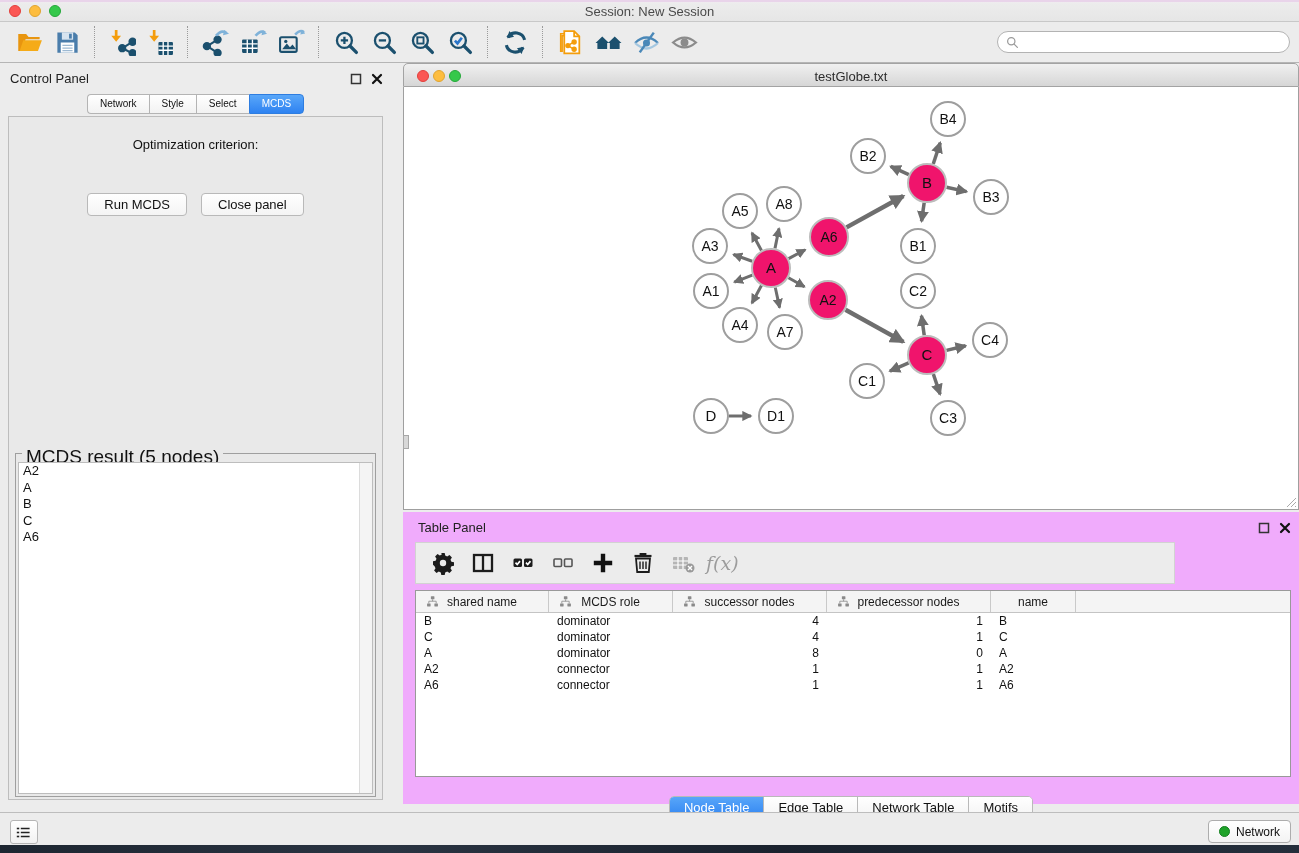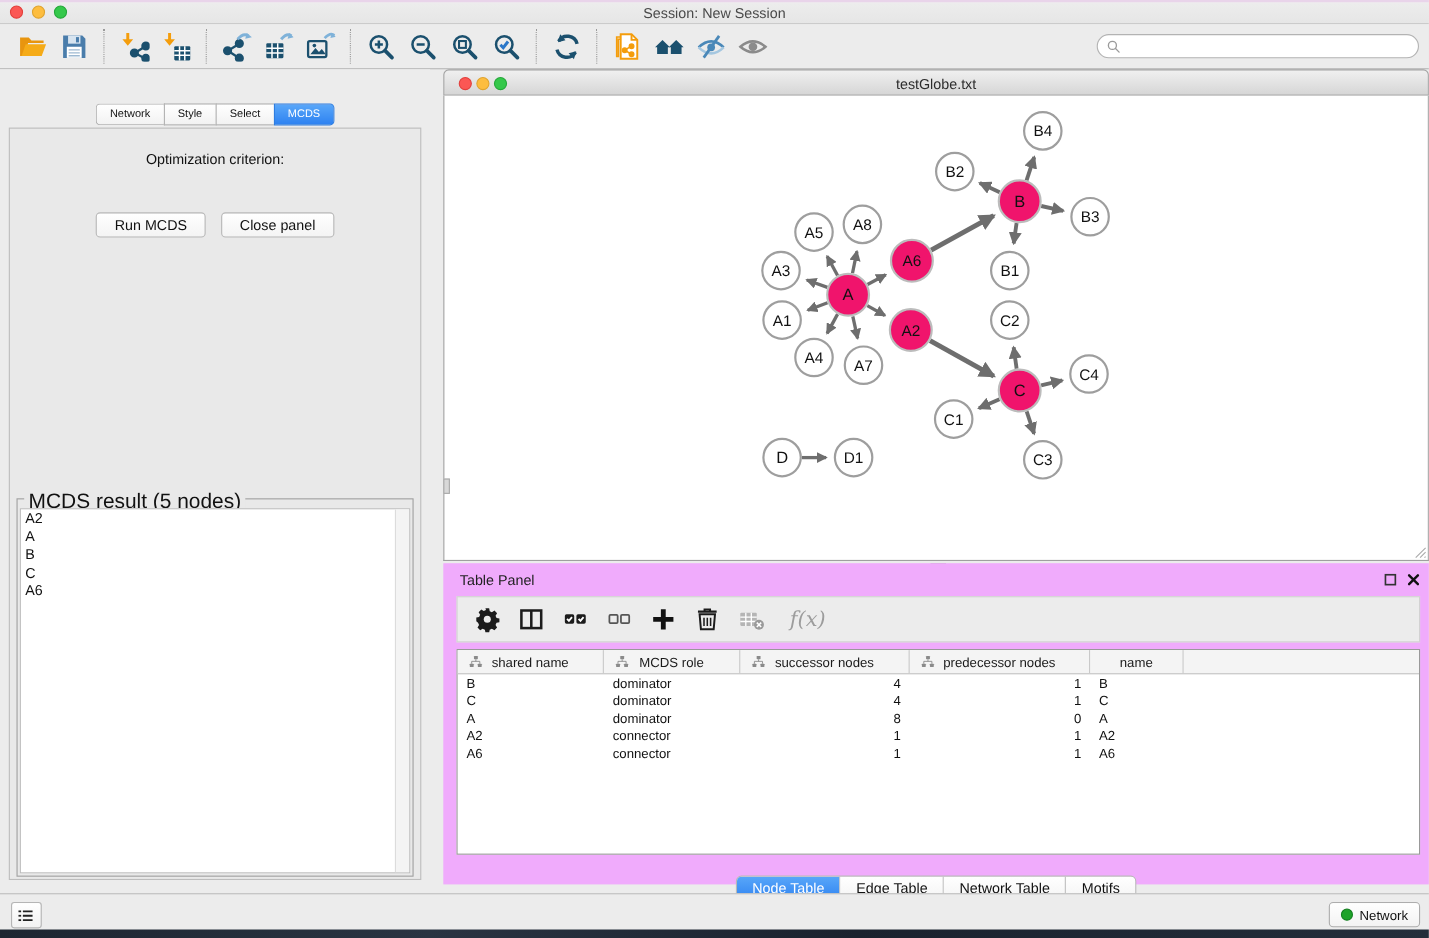--- a/index.html
+++ b/index.html
@@ -71,22 +71,22 @@
   .nw-title { position:absolute; width:100%; text-align:center; top:5px; font-size:13px; color:#2c2c2c; }
   .nw-content { position:relative; height:423px; background:#fff;
     border:1px solid #9f9f9f; border-top:none; }
   .nw-content svg.graph { position:absolute; left:0; top:0; }
   .resize-grip { position:absolute; right:1px; bottom:1px; width:14px; height:14px; }
   .split-handle-v { position:absolute; left:0; top:372px; width:6px; height:14px; background:#d8d8d8; border:1px solid #a8a8a8; }
   .split-handle-h { position:absolute; left:443px; top:449px; width:14px; height:6px; background:#d8d8d8; border:1px solid #a8a8a8; }
 
   
   .table-panel { position:absolute; left:403px; top:512px; width:896px; height:292px; background:#f0abfc; }
-  .tp-toolbar { position:absolute; left:12px; top:30px; width:876px; height:42px; background:#ececec;
-    border:1px solid #d2d2d2; display:flex; align-items:center; padding-left:10px; gap:14px; }
+  .tp-toolbar { position:absolute; left:12px; top:30px; width:760px; height:42px; background:#ececec;
+    border:1px solid #d2d2d2; display:flex; align-items:center; padding-left:10px; gap:2px; }
   .tp-btn { width:34px; height:34px; border:none; background:transparent; display:flex; align-items:center; justify-content:center; }
   .tp-btn svg { width:24px; height:24px; }
   .fx-label { font-family:"DejaVu Serif", serif; font-style:italic; font-size:19px; color:#9c9c9c; margin-left:4px; }
   .tp-table { position:absolute; left:12px; top:78px; width:876px; height:187px; background:#fff;
     border:1px solid #999; overflow:hidden; }
   .tp-head { display:flex; height:22px; background:#f4f4f4; border-bottom:1px solid #c4c4c4; }
   .th-cell { position:relative; border-right:1px solid #c9c9c9; display:flex; align-items:center; justify-content:center; font-size:12px; color:#1a1a1a; }
   .th-cell svg { position:absolute; left:5px; width:13px; height:13px; }
   .tp-row { display:flex; height:16px; }
   .td-cell { font-size:12px; color:#111; line-height:16px; padding:0 8px; white-space:nowrap; }
@@ -301,20 +301,31 @@
     <div class="search-wrap">
       <svg viewBox="0 0 16 16">
           <circle cx="6.5" cy="6.5" r="4.5" fill="none" stroke="#9a9a9a" stroke-width="1.5"></circle>
           <path d="M10 10l4 4" stroke="#9a9a9a" stroke-width="1.5" stroke-linecap="round"></path>
         </svg>
       <input placeholder="" style="">
     </div>
   </div>
 
   <div class="control-panel">
+    <div class="panel-head">
+      <span class="p-title">Control Panel</span>
+      <span class="p-icons">
+        <span><svg viewBox="0 0 12 12">
+              <rect x="1.5" y="1.5" width="9" height="9" fill="none" stroke="#333" stroke-width="1.5"></rect>
+            </svg></span>
+        <span><svg viewBox="0 0 12 12">
+              <path d="M2 2l8 8M10 2l-8 8" stroke="#111" stroke-width="2.2" stroke-linecap="round"></path>
+            </svg></span>
+      </span>
+    </div>
     <div class="cp-tabs">
         <div class="cp-tab">Network</div>
         <div class="cp-tab">Style</div>
         <div class="cp-tab">Select</div>
         <div class="cp-tab active">MCDS</div>
       </div>
     <div class="cp-content">
       <div class="opt-label">Optimization criterion:</div>
       <div class="btn-row">
         <button class="mac-btn">Run MCDS</button>

